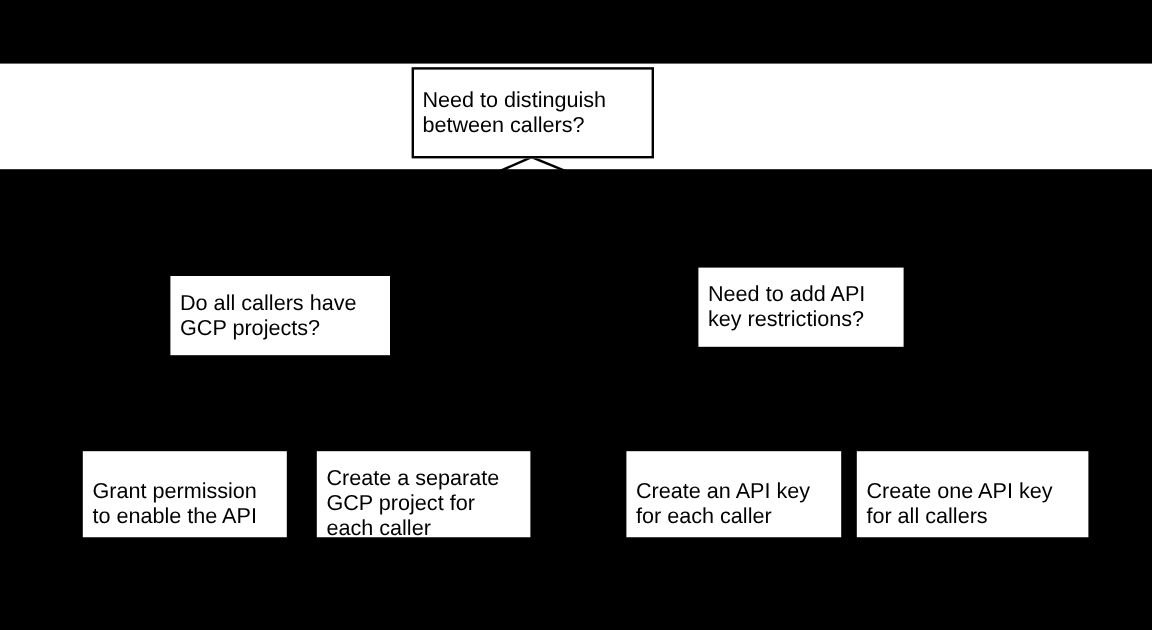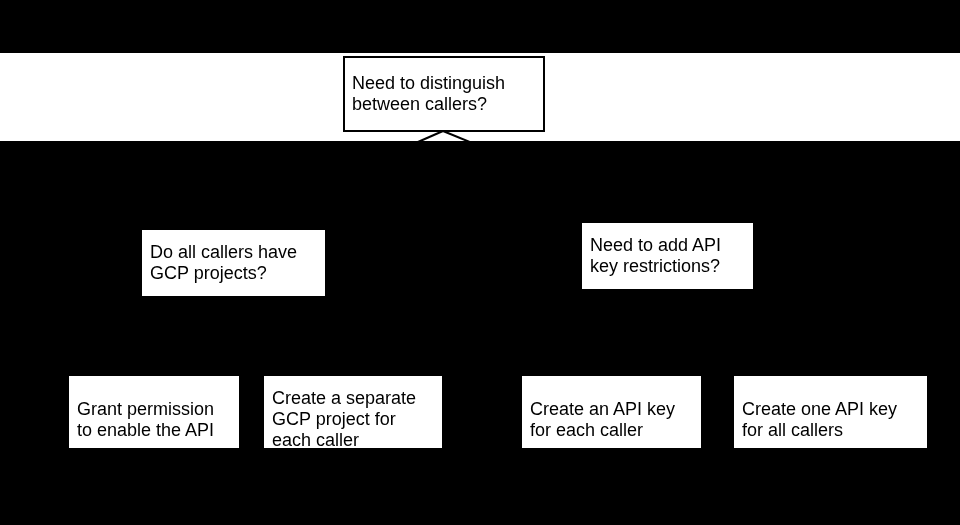--- a/index.html
+++ b/index.html
@@ -47,21 +47,21 @@
     left: 343px; top: 56px; width: 202px; height: 76px;
     border: 2px solid #000000;
     padding-left: 7px;
   }
   .node-left-question  { left: 142px; top: 230px; width: 183px; height: 66px; }
   .node-right-question { left: 582px; top: 223px; width: 171px; height: 66px; }
   .node-leaf { top: 376px; height: 87px; }
   .node-grant    { left: 30px;  width: 170px; margin-left: 39px; }
   .node-separate { left: 264px; width: 178px; }
   .node-key-each { left: 478px; width: 179px; margin-left: 44px; }
-  .node-key-all  { left: 734px; width: 193px; }
+  .node-key-all  { left: 714px; width: 193px; }
 </style>
 </head>
 <body>
 
 <div class="canvas">
 
   <div class="band"></div>
 
   <svg class="connectors" viewBox="0 0 960 525" xmlns="http://www.w3.org/2000/svg">
     <line x1="443" y1="131" x2="233" y2="223" stroke="#000000" stroke-width="2"></line>

